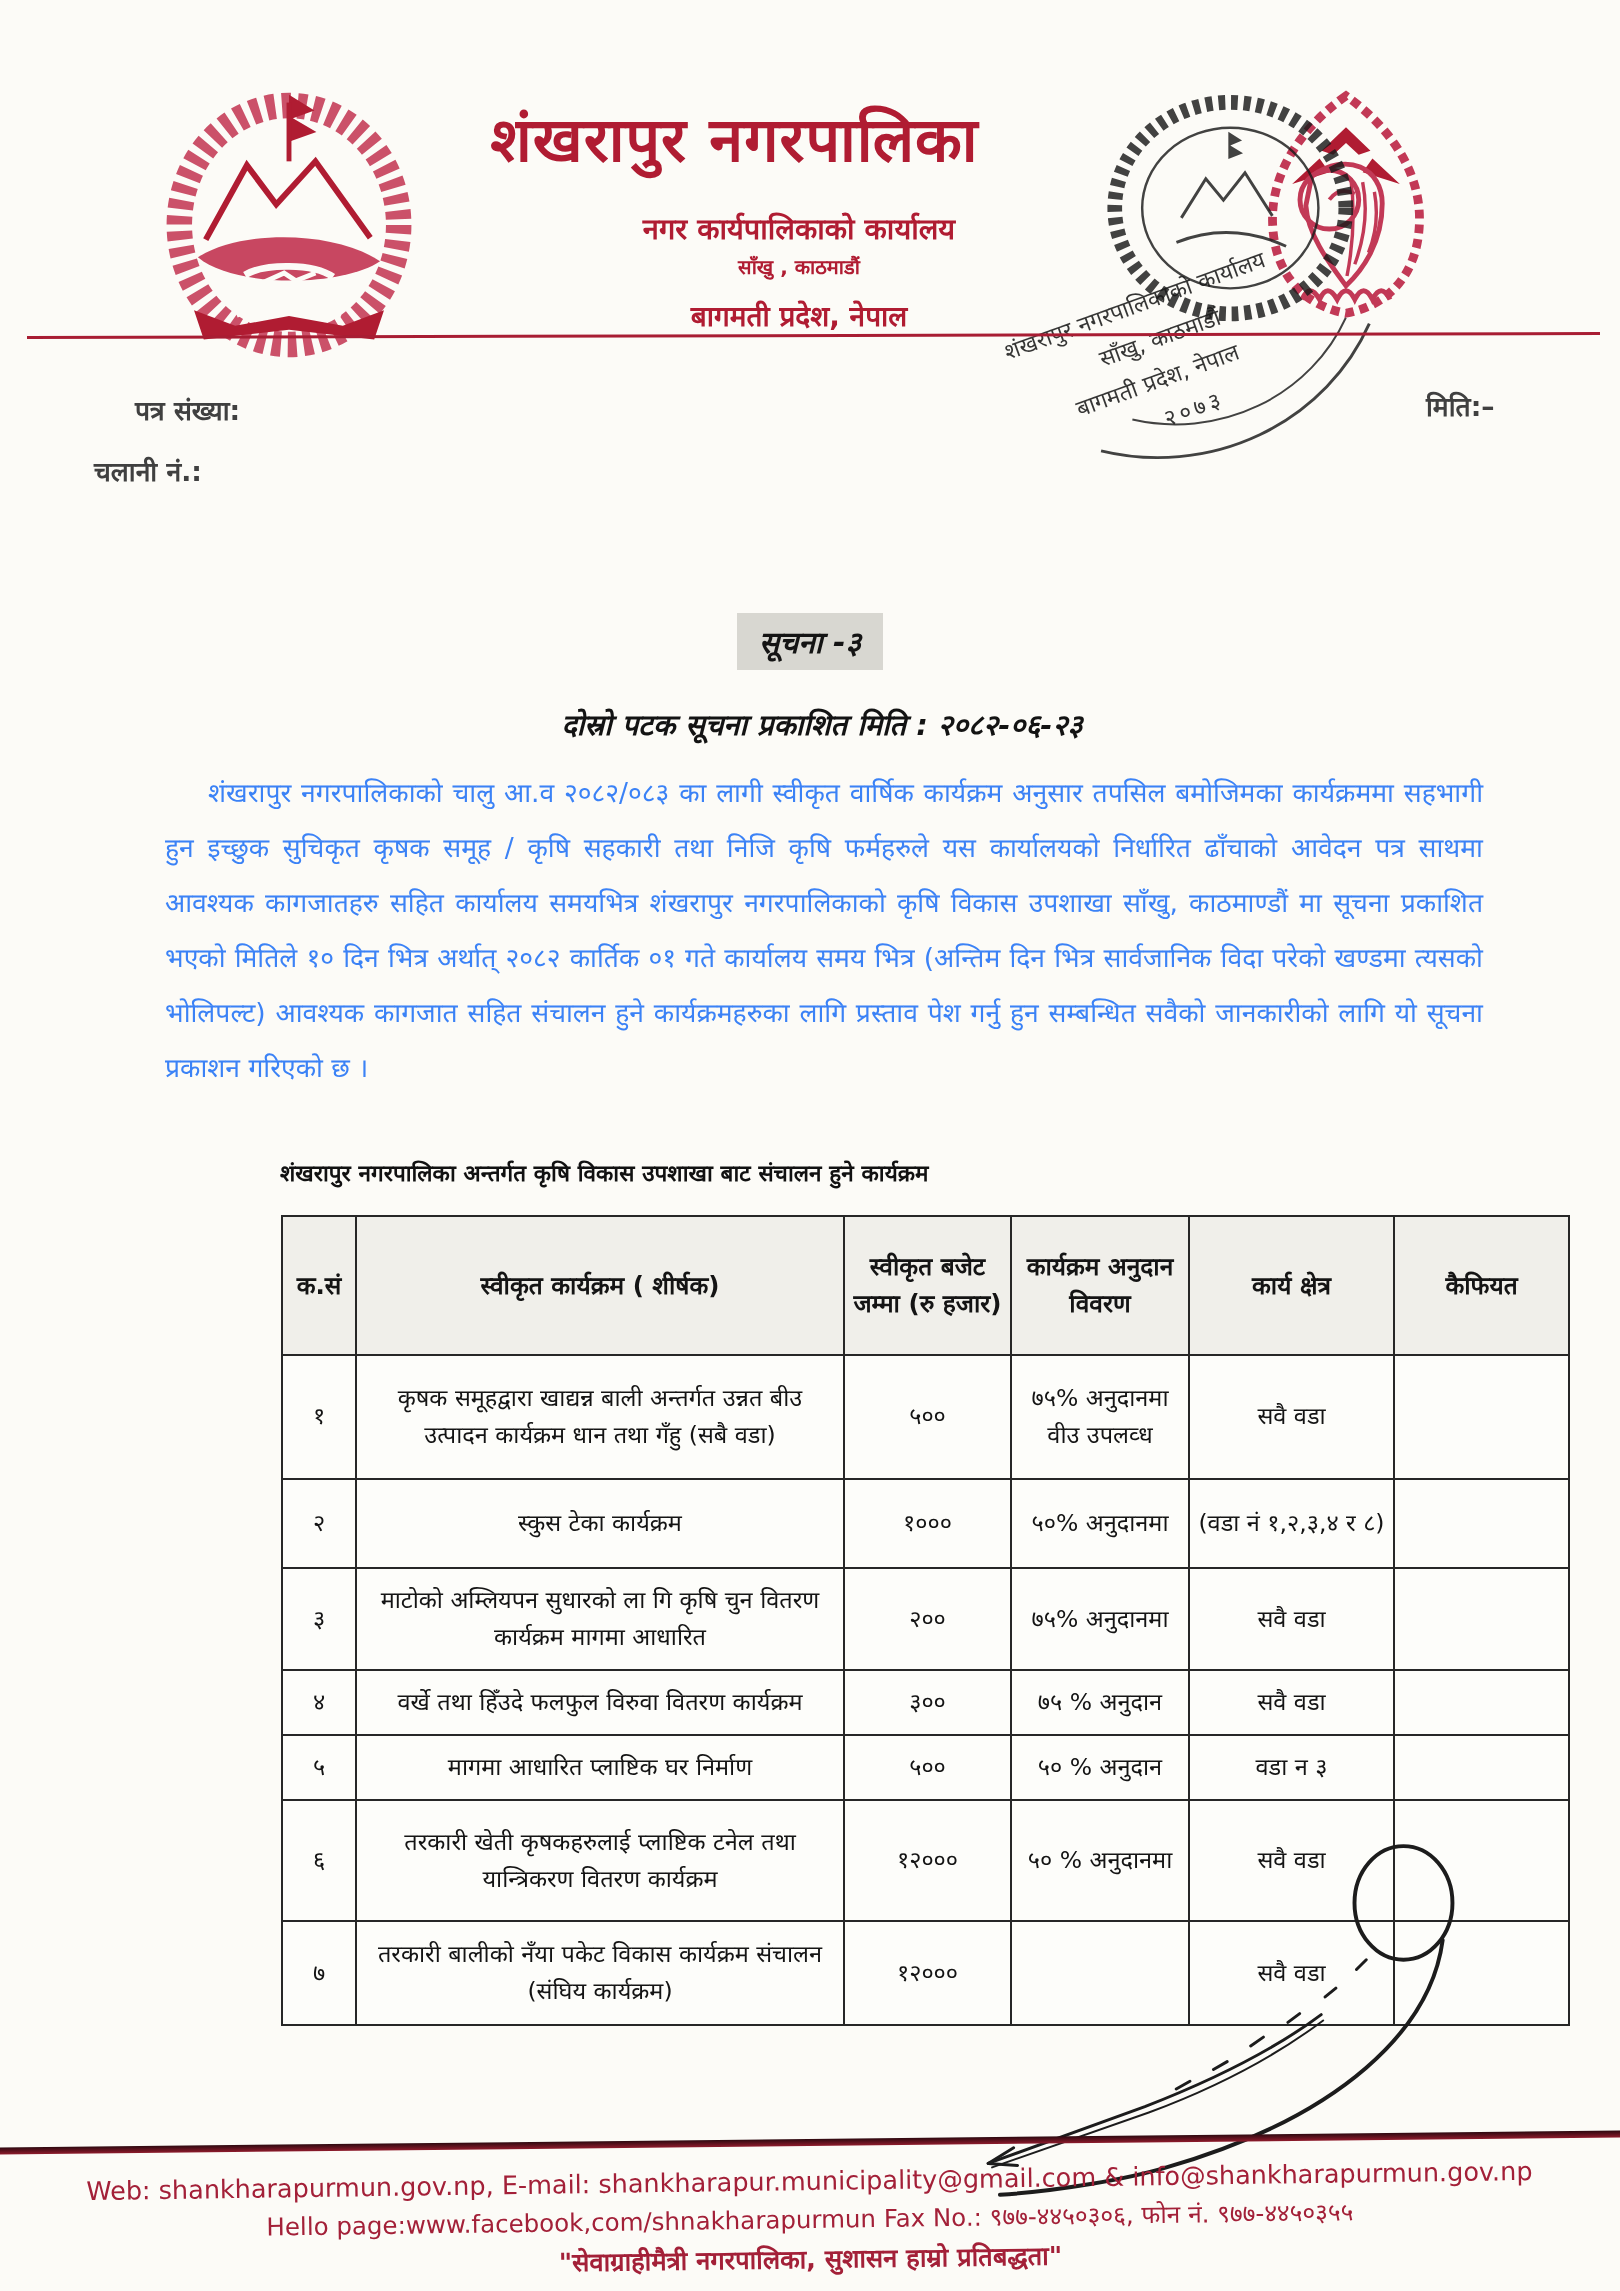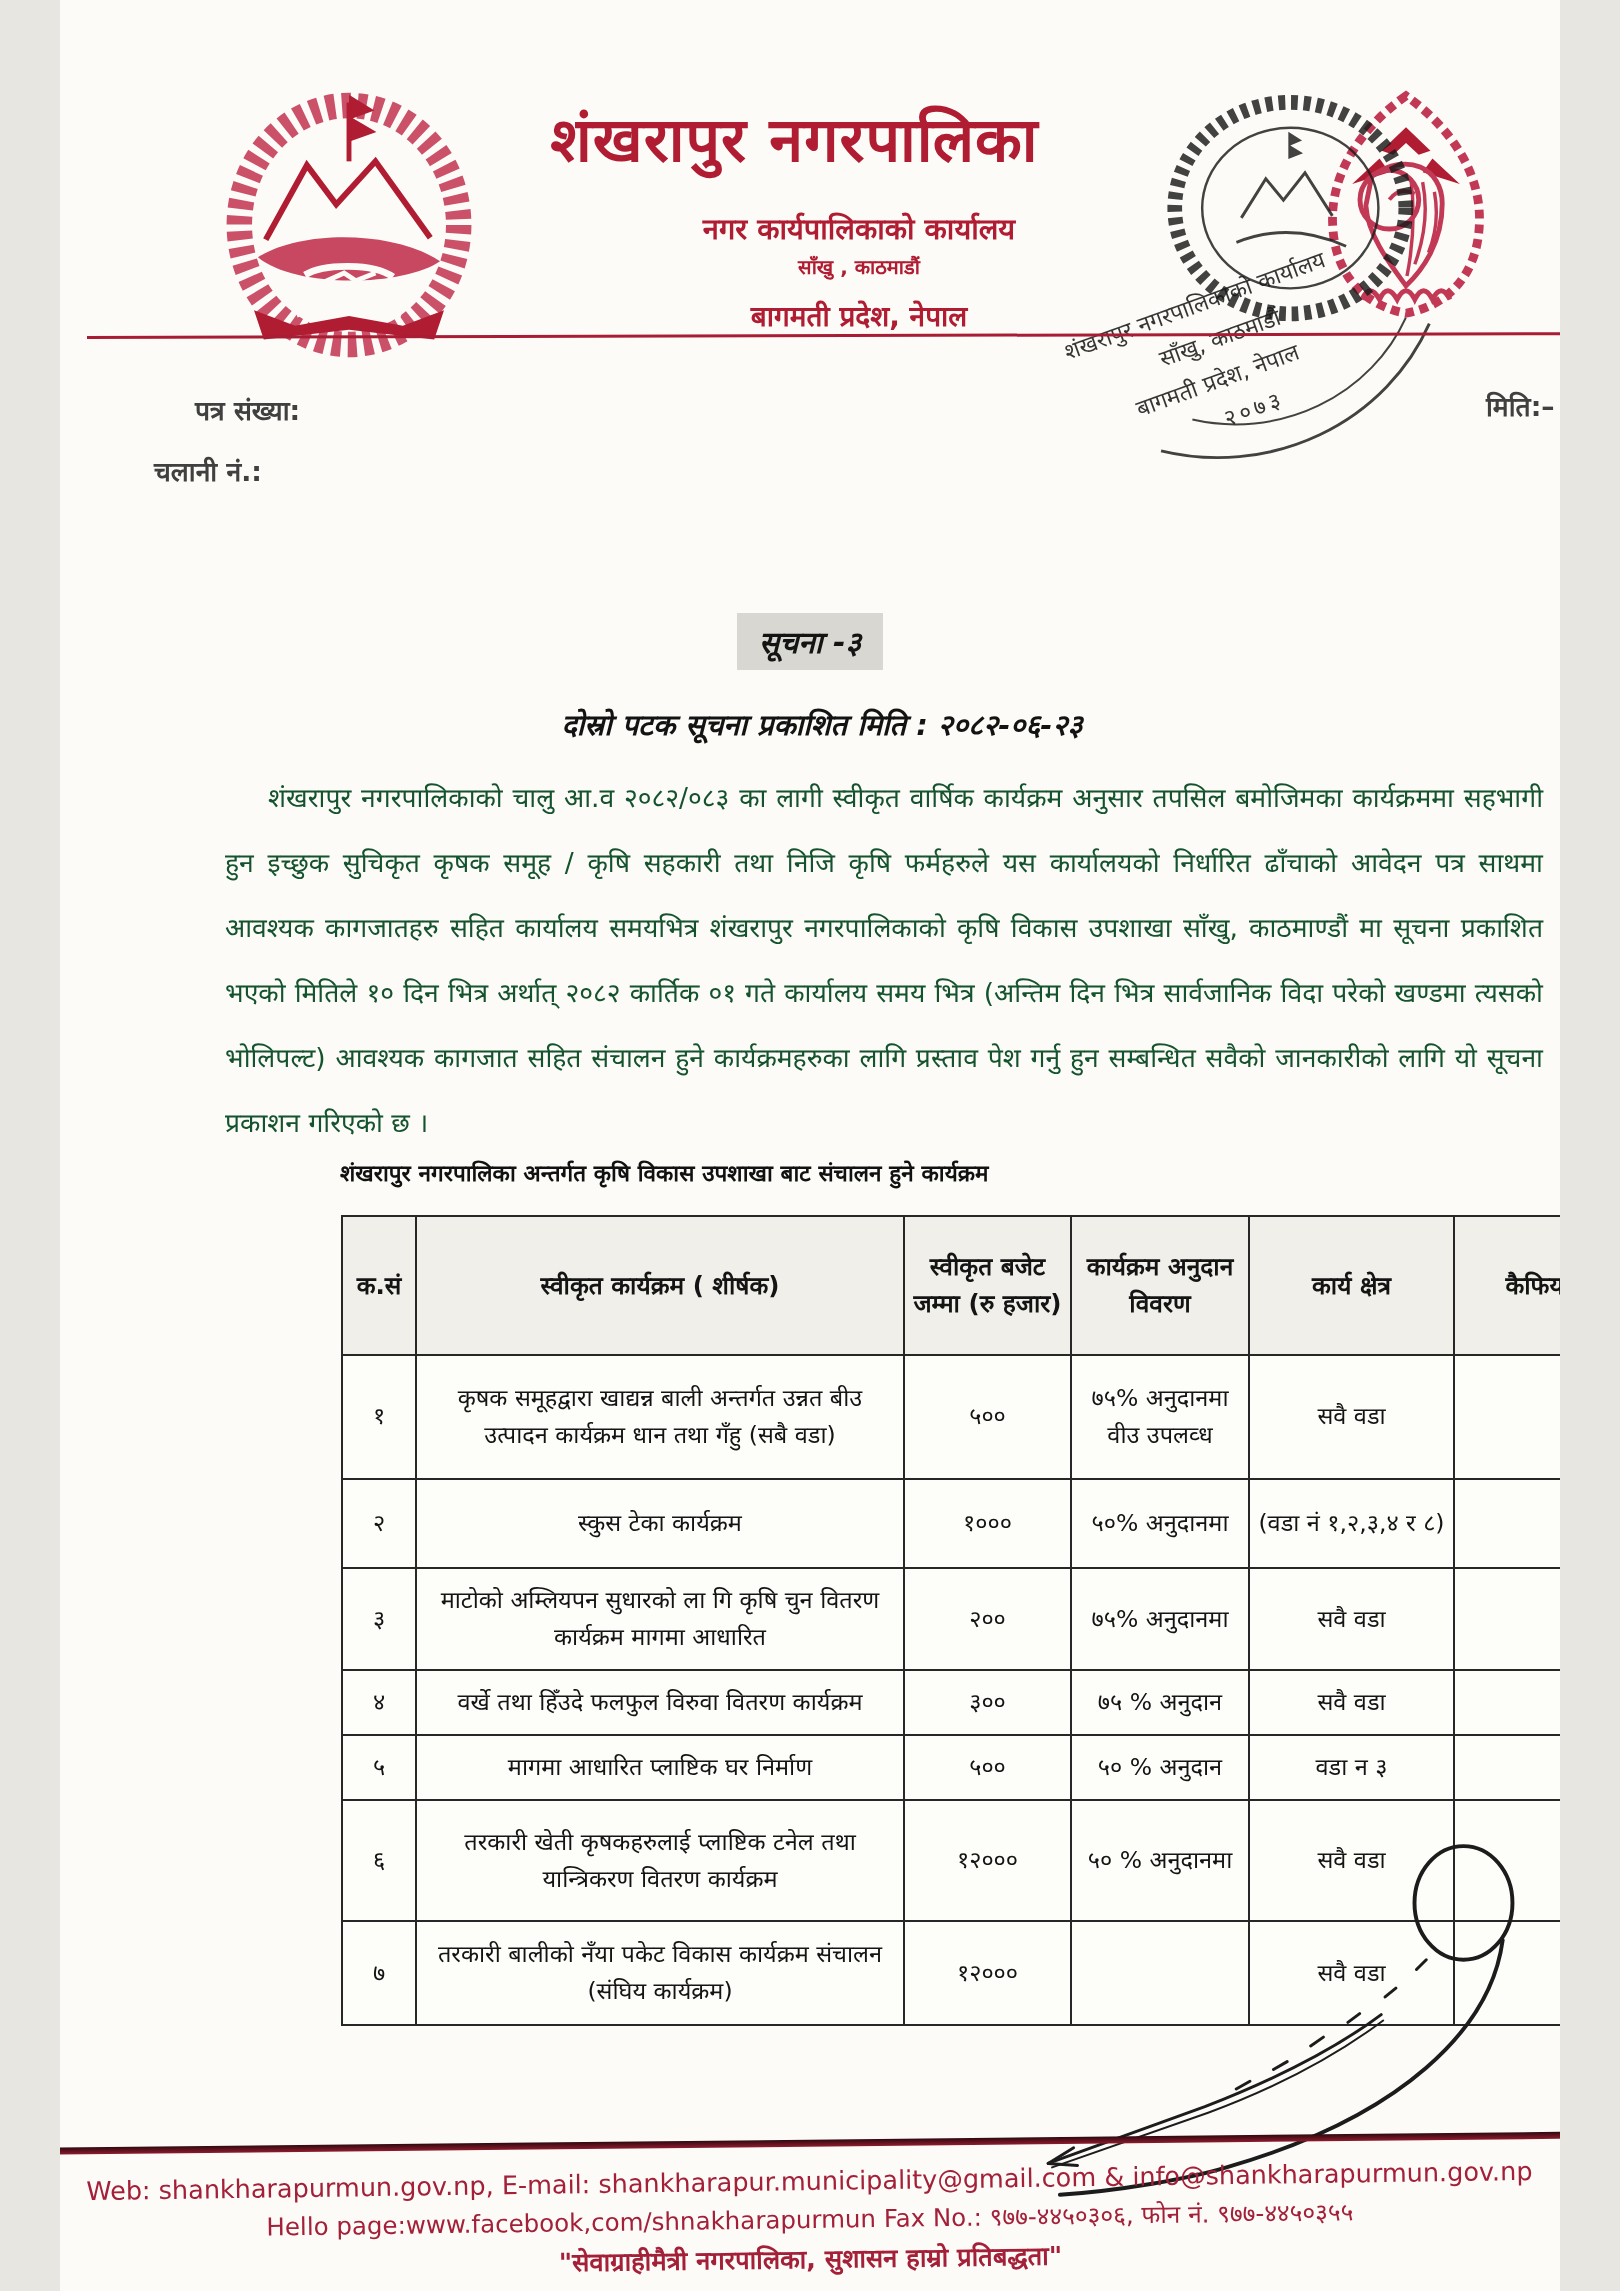--- a/index.html
+++ b/index.html
@@ -1,17 +1,17 @@
 <!DOCTYPE html>
 <html><head>
 <meta charset="utf-8">
 <style>
   html,body{margin:0;padding:0;background:#e8e6e0;}
   .page{
-    position:relative; width:1500px; height:2292px; margin:0 auto;
+    position:relative; width:1620px; height:2292px; margin:0 auto;
     background:#fcfbf7; overflow:hidden;
     font-family:"DejaVu Sans","Liberation Sans",sans-serif;
     color:#161616;
   }
   .abs{position:absolute;}
   
   .title{
     left:323px; top:96px; width:823px; text-align:center;
     font-size:61px; font-weight:bold; color:#b01c32; letter-spacing:1px;
   }
@@ -40,22 +40,22 @@
     line-height:56px; color:#141414;
   }
   .center-row{left:0; right:0; display:flex; justify-content:center;font-style:italic;}
   .notice-chip{
     background:#d8d7d1; font-size:30px; font-weight:bold; padding:7.8px 21.6px; color:#141414;
   }
   .notice-row{top:613px;}
   .published{top:704px; font-size:29px; font-weight:bold; color:#131313;padding-left:24px;}
   
   .body-par{
-    left:165px; top:765px; width:1318px; font-size:26.5px; line-height:65px;
-    text-align:justify; text-indent:43px; color:#14532d;
+    left:165px; top:765px; width:1318px; font-size:26.5px; line-height:55px;
+    text-align:justify; text-indent:43px; color:#3b82f6;
   }
   .table-caption{left:280px; top:1157px; font-size:22.5px; font-weight:bold; color:#111;}
   
   table.programs{
     position:absolute; left:281px; top:1215px; width:1287px;
     border-collapse:collapse; table-layout:fixed;
     font-size:23.5px; color:#141414;
   }
   table.programs th, table.programs td{
     border:2px solid #272727; text-align:center; vertical-align:middle;

